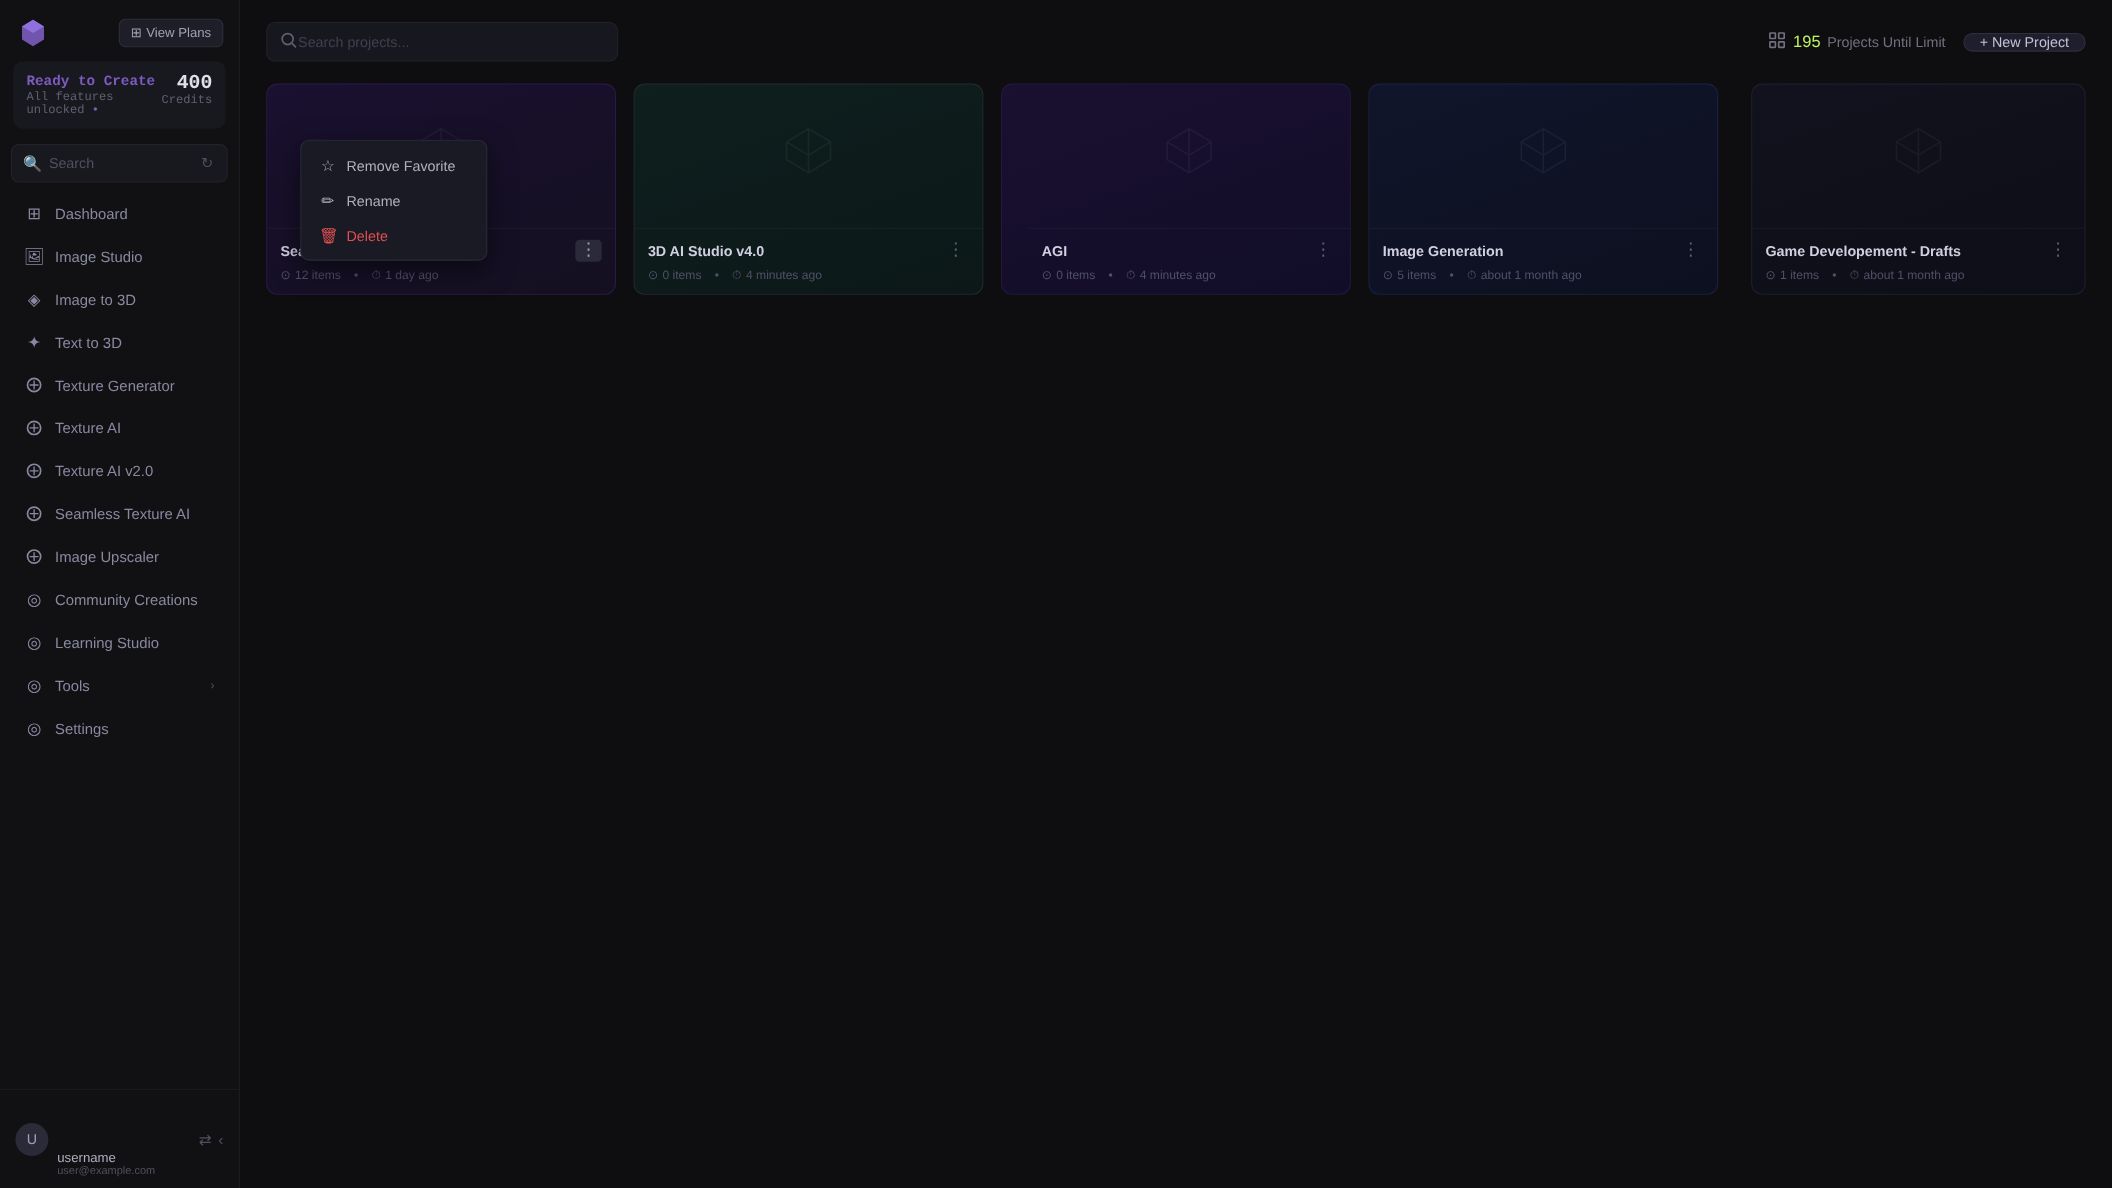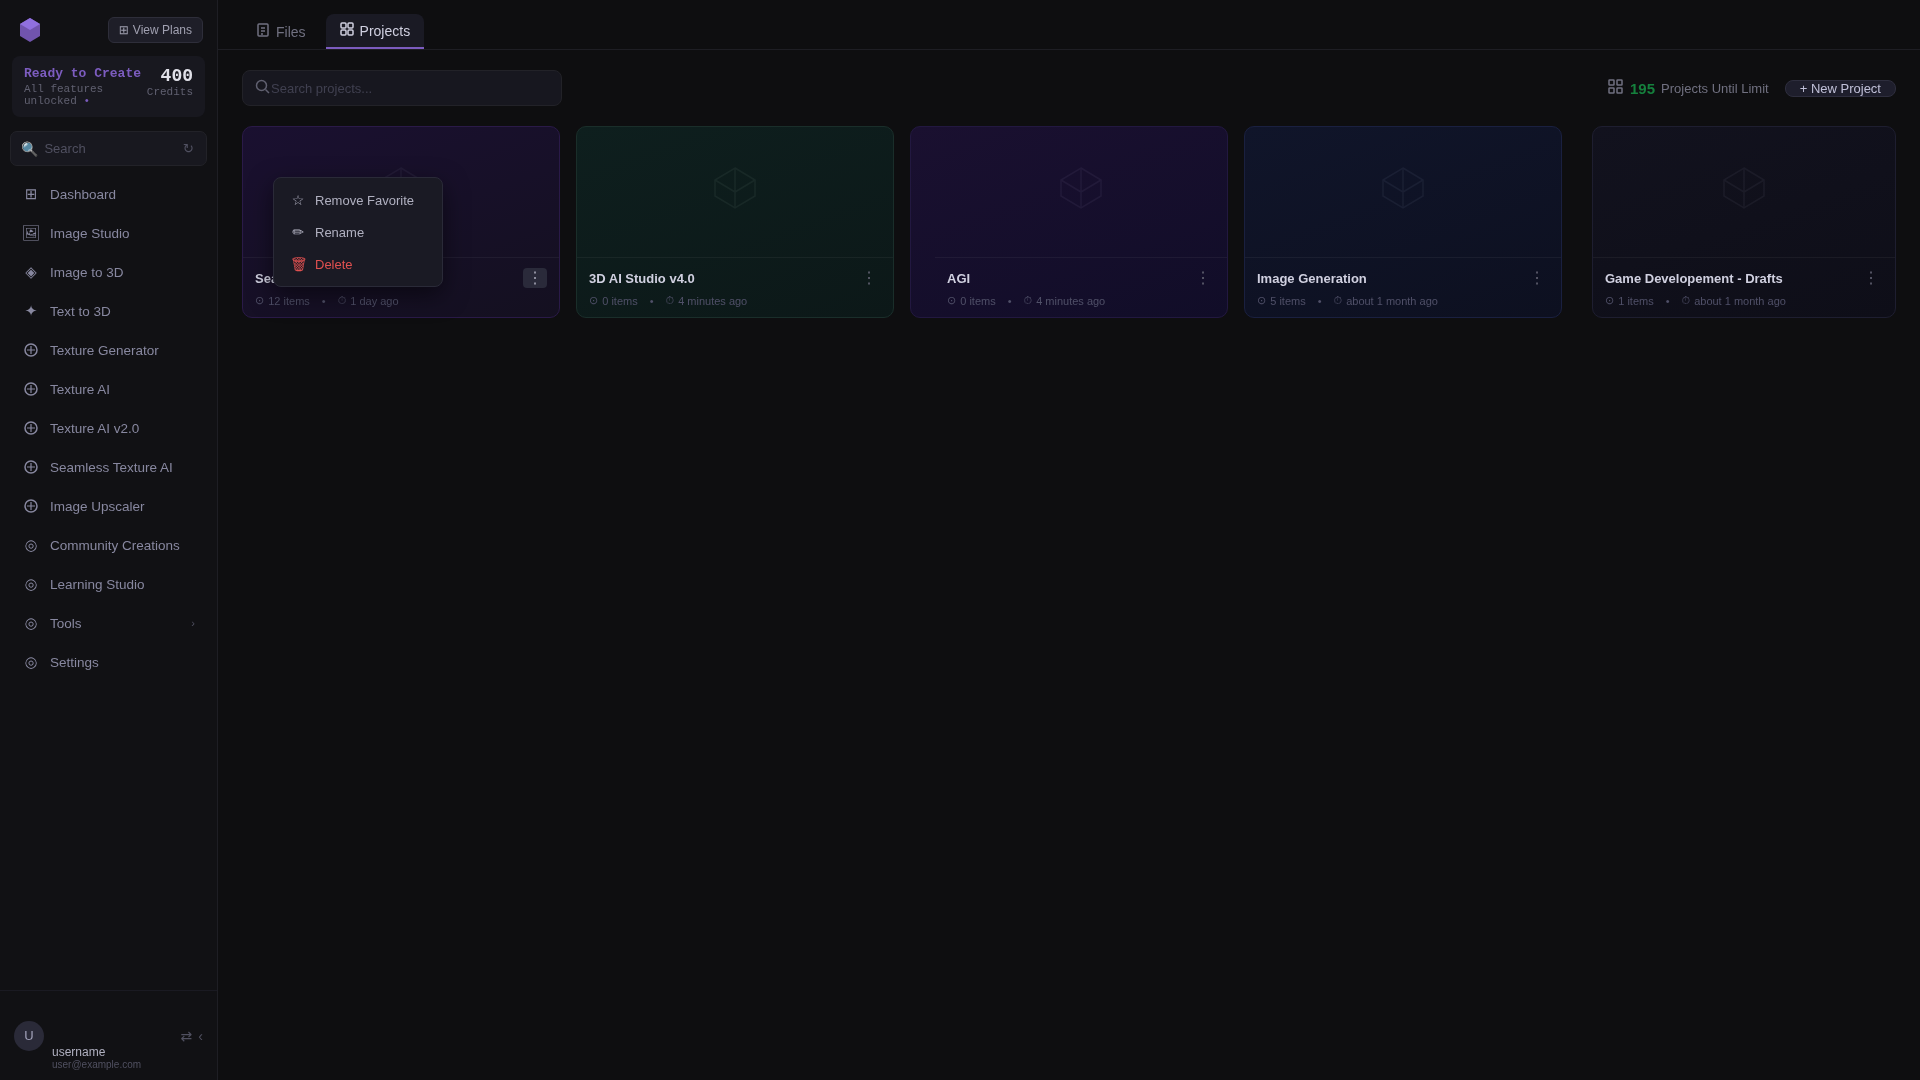--- a/index.html
+++ b/index.html
@@ -309,22 +309,22 @@
 
     .projects-limit {
       display: flex;
       align-items: center;
       gap: 6px;
       color: #707080;
       font-size: 13px;
     }
 
     .limit-count {
-      font-weight: 700;
-      color: #15803d;
+      font-weight: 400;
+      color: #bef264;
       font-size: 15px;
     }
 
     .new-project-btn {
       display: flex;
       align-items: center;
       gap: 6px;
       background: #1e1e2c;
       border: 1px solid #2e2e3e;
       color: #c0c0d8;
@@ -575,42 +575,20 @@
       <div class="user-email">user@example.com</div>
     </div>
     <div class="footer-actions">
       <button class="footer-icon-btn">⇄</button>
       <button class="footer-icon-btn">‹</button>
     </div>
   </div>
 </aside>
 
 <main class="main">
-  <div class="top-tabs">
-    <button class="tab-btn">
-      <span>
-        <svg width="14" height="14" viewBox="0 0 14 14" fill="none" stroke="currentColor" stroke-width="1.5">
-            <rect x="2" y="1" width="10" height="12" rx="1"></rect>
-            <path d="M5 5h4M5 8h4M5 11h2"></path>
-          </svg>
-      </span>
-      <span>Files</span>
-    </button>
-    <button class="tab-btn active">
-      <span>
-        <svg width="14" height="14" viewBox="0 0 14 14" fill="none" stroke="currentColor" stroke-width="1.5">
-            <rect x="1" y="1" width="5" height="5" rx="1"></rect>
-            <rect x="8" y="1" width="5" height="5" rx="1"></rect>
-            <rect x="1" y="8" width="5" height="5" rx="1"></rect>
-            <rect x="8" y="8" width="5" height="5" rx="1"></rect>
-          </svg>
-      </span>
-      <span>Projects</span>
-    </button>
-  </div>
 
   <div class="content-area">
     <div class="toolbar">
       <div class="search-projects">
         <span>
           <svg width="15" height="15" viewBox="0 0 15 15" fill="none" stroke="#606070" stroke-width="1.5">
               <circle cx="6.5" cy="6.5" r="5"></circle>
               <line x1="10.5" y1="10.5" x2="14" y2="14"></line>
             </svg>
         </span>

